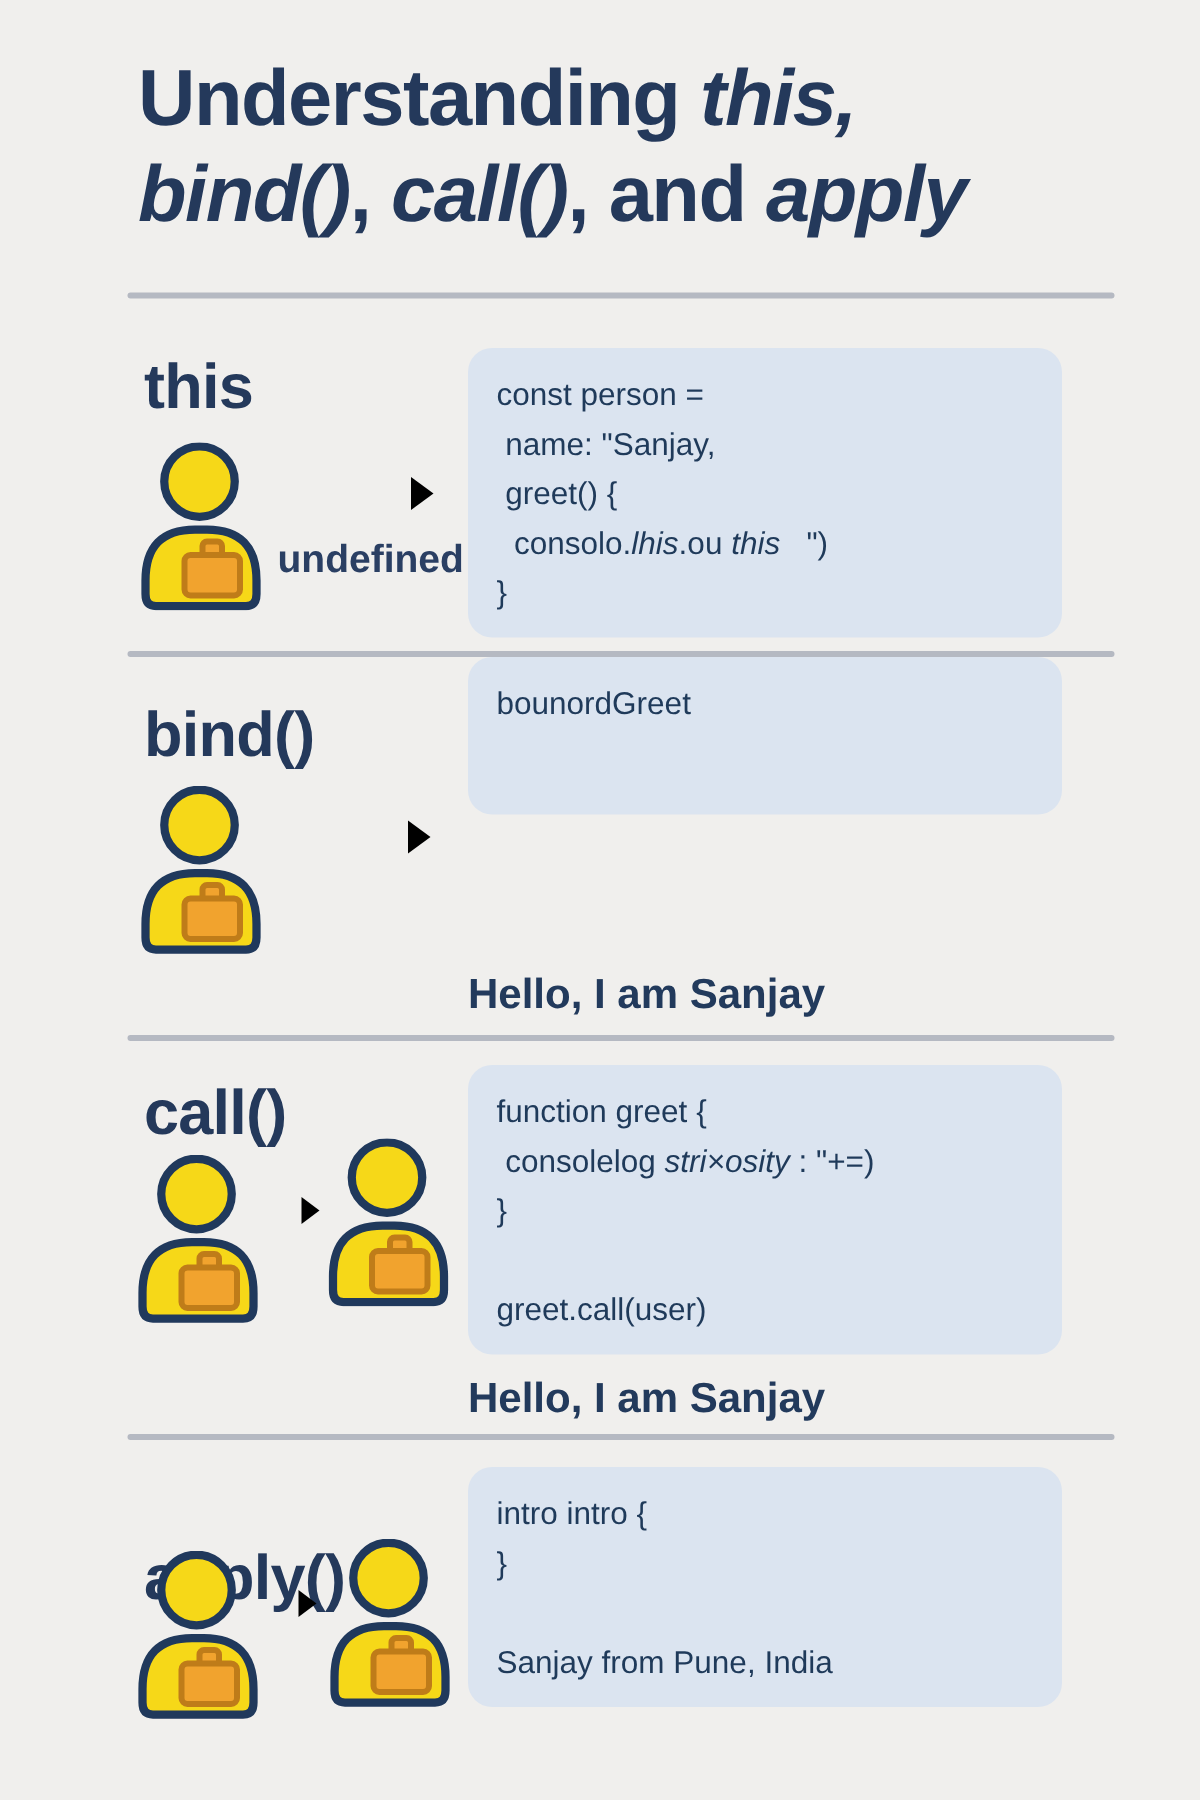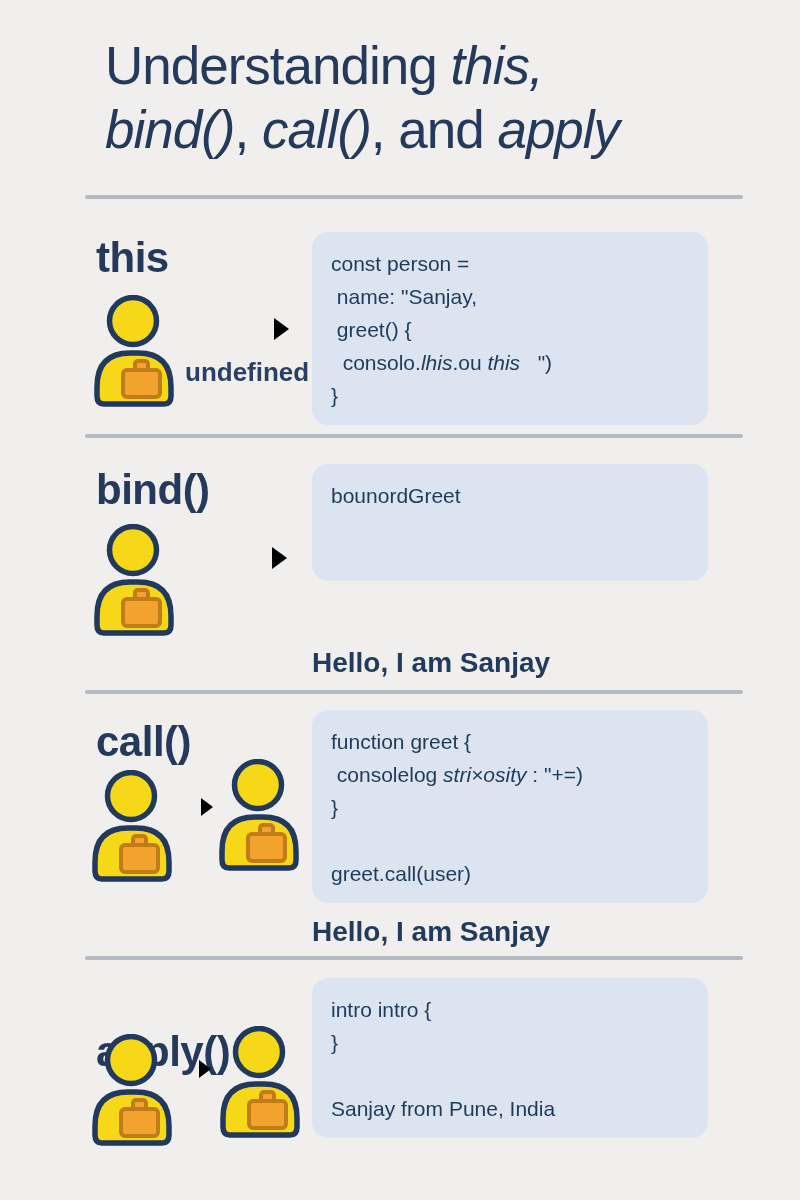--- a/index.html
+++ b/index.html
@@ -17,22 +17,22 @@
     --c-label-text:#2a3f63;
   }
   *{margin:0;padding:0;box-sizing:border-box;}
   html,body{background:var(--c-background);}
   body{font-family:"Liberation Sans",sans-serif;}
   .canvas{
     position:relative;width:800px;height:1200px;margin:0 auto;
     background:var(--c-background);overflow:hidden;
   }
   .title{
-    position:absolute;left:105px;top:34px;
-    font-size:53px;line-height:64px;font-weight:400;
+    position:absolute;left:92px;top:34px;
+    font-size:53px;line-height:64px;font-weight:700;
     letter-spacing:-1px;color:var(--c-heading-text);
   }
   .t-line{white-space:pre;}
   .it{font-style:italic;}
   .divider{
     position:absolute;left:85px;width:658px;height:4px;
     background:var(--c-divider);border-radius:2px;
   }
   .d1{top:195px}.d2{top:434px}.d3{top:690px}.d4{top:956px}
   .sec-h{
@@ -50,21 +50,21 @@
     font-size:26px;font-weight:700;color:var(--c-label-text);
   }
   .code{
     position:absolute;left:312px;width:396px;
     background:var(--c-code-bg);border-radius:16px;
     padding:15px 6px 13px 19px;
     font-family:Liberation Sans, sans-serif;
     font-size:21px;line-height:33px;color:var(--c-code-text);
     white-space:pre;
   }
-  .cb1{top:232px}.cb2{top:464px;padding-bottom:36px}.cb3{top:710px}.cb4{top:978px}
+  .cb1{top:232px}.cb2{top:438px;padding-bottom:24px}.cb3{top:710px}.cb4{top:978px}
   .result{
     position:absolute;left:312px;width:396px;text-align:left;
     font-size:28px;font-weight:700;color:var(--c-result-text);
   }
   .r2{top:647px}.r3{top:916px}
 </style>
 </head>
 <body>
 
 <svg width="0" height="0" style="position:absolute" aria-hidden="true">

